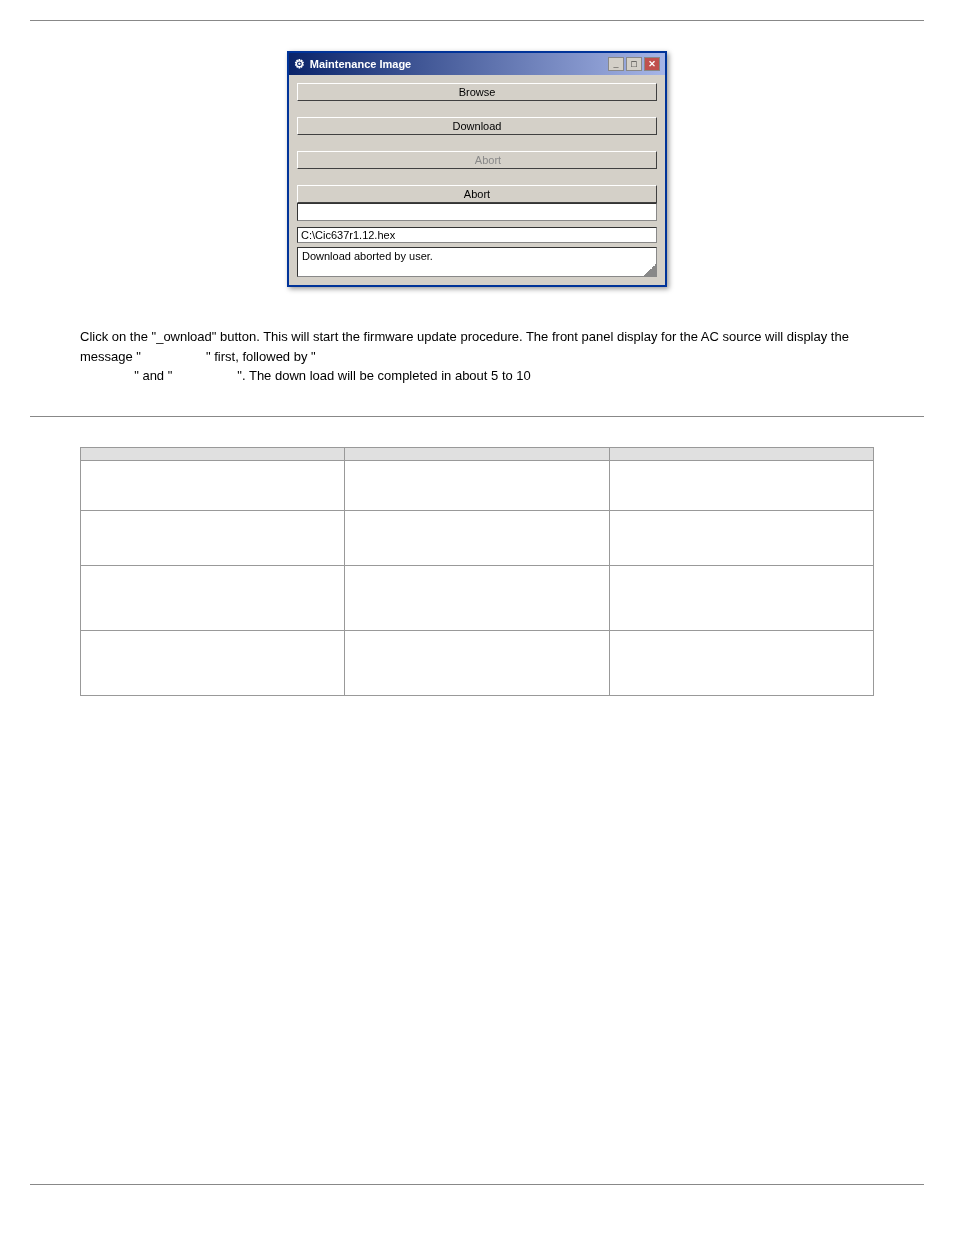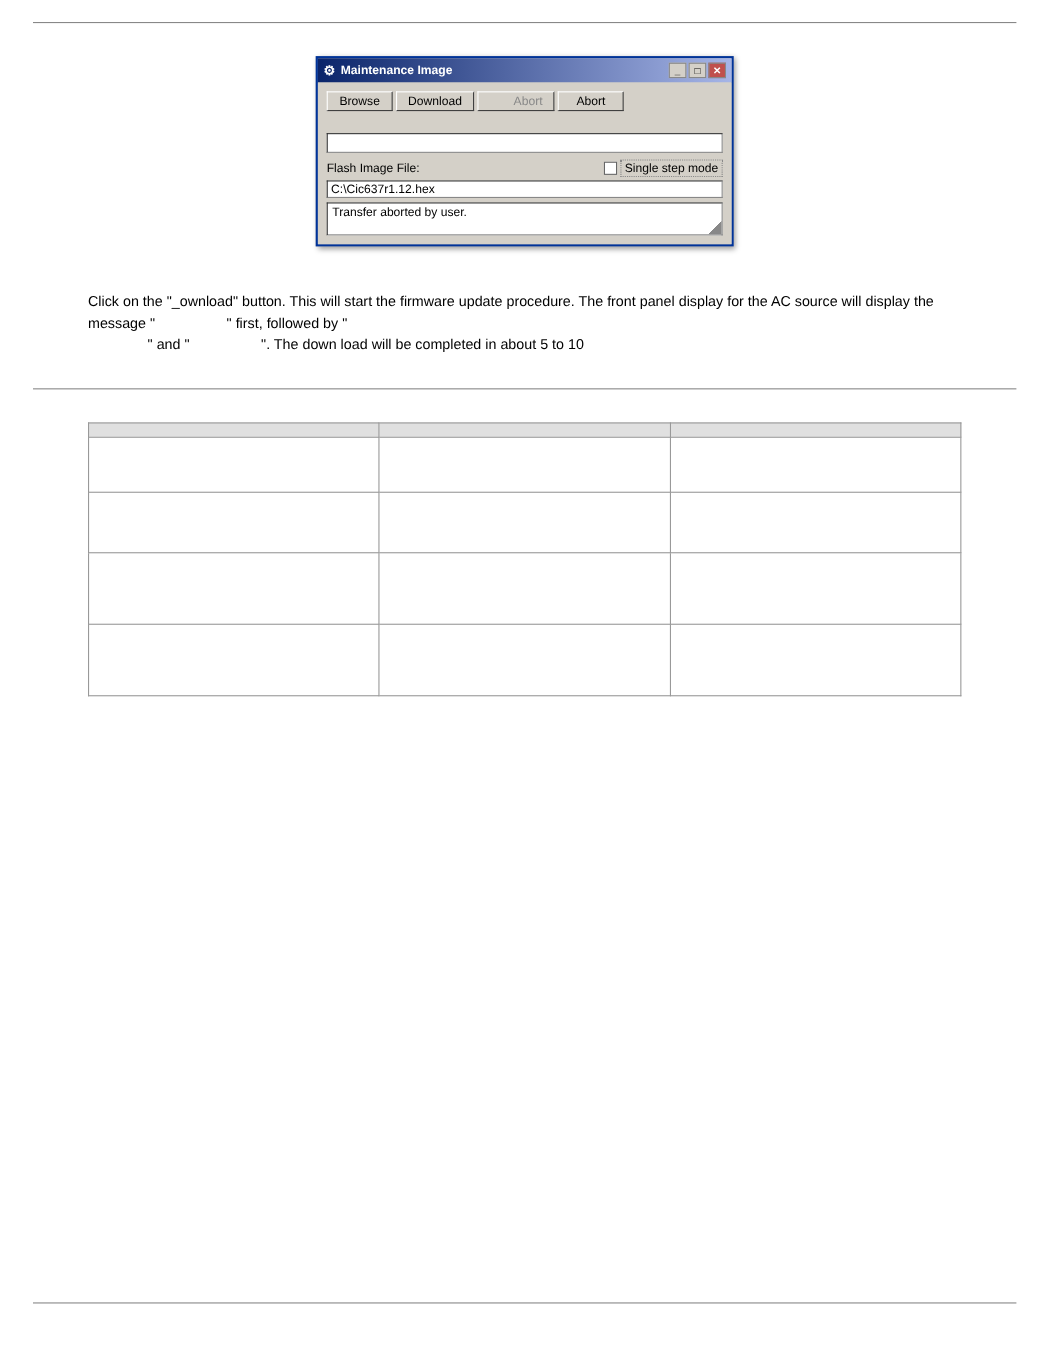--- a/index.html
+++ b/index.html
@@ -96,22 +96,23 @@
       color: white;
     }
 
     .dialog-body {
       padding: 8px 8px 8px 8px;
       background: #d4d0c8;
     }
 
     .dialog-buttons {
       display: flex;
-      gap: 3px;
-      margin-bottom: 20px;
+      gap: 16px;
+      margin-bottom: 0;
+      flex-direction: column;
     }
 
     .win-button {
       background: #d4d0c8;
       border: 1px solid #888;
       border-top-color: #ffffff;
       border-left-color: #ffffff;
       border-bottom-color: #404040;
       border-right-color: #404040;
       padding: 2px 10px;
@@ -281,32 +282,25 @@
 
         <div class="dialog-buttons">
           <button class="win-button">Browse</button>
           <button class="win-button">Download</button>
           <button class="win-button disabled">Abort</button>
           <button class="win-button">Abort</button>
         </div>
 
         <div class="dialog-progress-area"></div>
 
-        <div class="field-row">
-          <span class="field-label">Flash Image File:</span>
-          <div class="checkbox-label">
-            <div class="checkbox-box"></div>
-            <span class="single-step-label">Single step mode</span>
-          </div>
-        </div>
 
         <div class="file-path-input">C:\Cic637r1.12.hex</div>
 
         <div class="status-area">
-          <span>Transfer aborted by user.</span>
+          <span>Download aborted by user.</span>
           <div class="status-resize"></div>
         </div>
 
       </div>
     </div>
   </div>
 
   <div class="instruction-section">
     <p>
       Click on the "_ownload" button. This will start the firmware update procedure. The front panel

